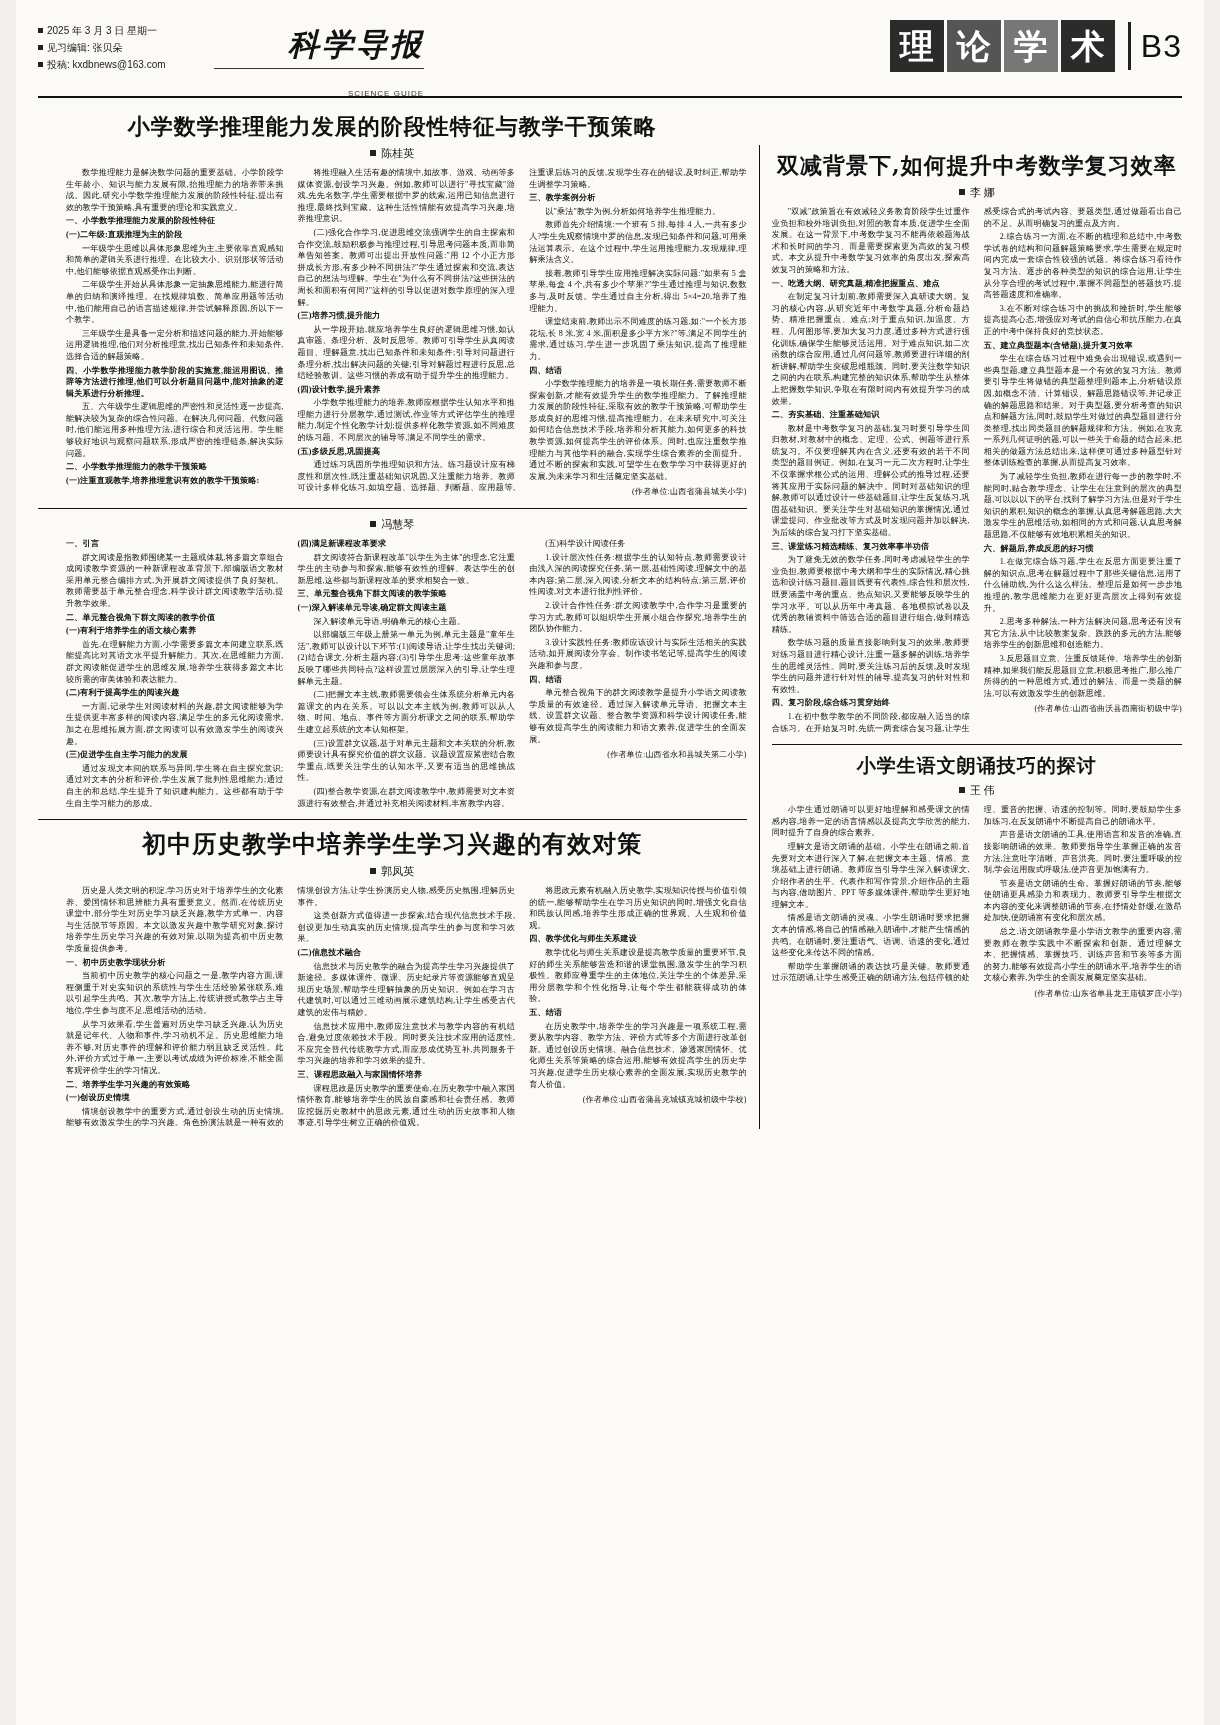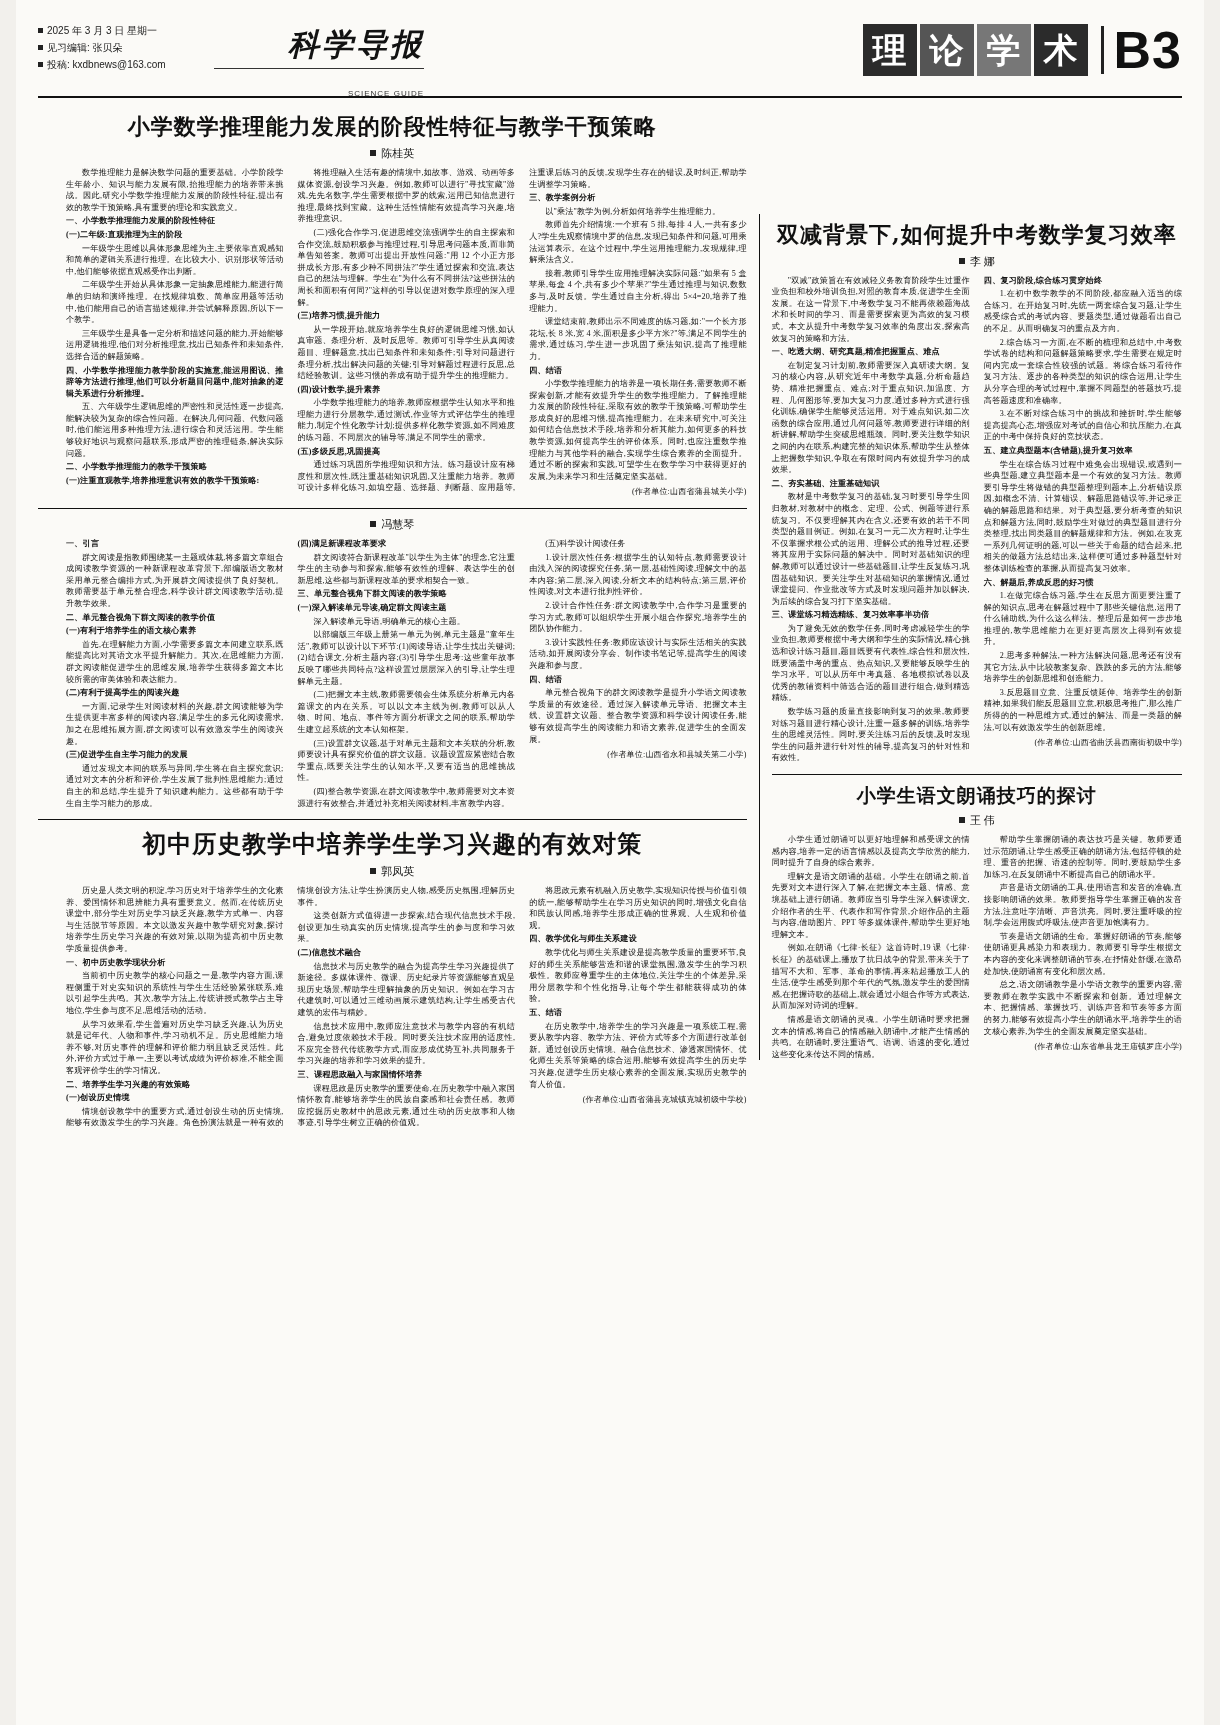--- a/index.html
+++ b/index.html
@@ -25,23 +25,23 @@
   .mh-right{position:absolute;right:0;top:2px;display:flex;align-items:center;gap:10px;}
   .mh-cat{display:flex;}
   .mh-cat span{
     display:inline-block;width:54px;height:52px;line-height:52px;text-align:center;
     font-size:34px;font-weight:bold;color:#fff;background:#2b2b2b;margin-right:3px;
     font-family:"DejaVu Serif",serif;
   }
   .mh-cat span.l2{background:#555;}
   .mh-cat span.l3{background:#777;}
   .mh-bar{width:3px;height:48px;background:#222;}
-  .mh-page{font-size:52px;font-weight:bold;letter-spacing:1px;font-family:"Liberation Sans",sans-serif;}
+  .mh-page{font-size:32px;font-weight:normal;letter-spacing:1px;font-family:"Liberation Sans",sans-serif;}
   
-  .cols{display:flex;gap:0;margin-top:8px;align-items:center;}
+  .cols{display:flex;gap:0;margin-top:8px;}
   .colL{width:63%;padding-right:12px;box-sizing:border-box;}
   .colR{width:37%;padding-left:12px;box-sizing:border-box;border-left:1px solid #111;margin-top:39px;}
   .hr-thick{border-top:1px solid #111;margin:10px 0 8px 0;}
   .art-title{
     text-align:center;font-size:22px;font-weight:bold;letter-spacing:1px;
     margin:6px 0 4px 0;font-family:"DejaVu Serif",serif;
   }
   .art-title.sm{font-size:19px;}
   .art-title.lg{font-size:24px;}
   .byline{text-align:center;font-size:11px;margin-bottom:6px;color:#111;}
@@ -204,39 +204,39 @@
           <p>教材是中考数学复习的基础,复习时要引导学生回归教材,对教材中的概念、定理、公式、例题等进行系统复习。不仅要理解其内在含义,还要有效的若干不同类型的题目例证。例如,在复习一元二次方程时,让学生不仅掌握求根公式的运用、理解公式的推导过程,还要将其应用于实际问题的解决中。同时对基础知识的理解,教师可以通过设计一些基础题目,让学生反复练习,巩固基础知识。要关注学生对基础知识的掌握情况,通过课堂提问、作业批改等方式及时发现问题并加以解决,为后续的综合复习打下坚实基础。</p>
           <p class="h">三、课堂练习精选精练、复习效率事半功倍</p>
           <p>为了避免无效的数学任务,同时考虑减轻学生的学业负担,教师要根据中考大纲和学生的实际情况,精心挑选和设计练习题目,题目既要有代表性,综合性和层次性,既要涵盖中考的重点、热点知识,又要能够反映学生的学习水平。可以从历年中考真题、各地模拟试卷以及优秀的教辅资料中筛选合适的题目进行组合,做到精选精练。</p>
           <p>数学练习题的质量直接影响到复习的效果,教师要对练习题目进行精心设计,注重一题多解的训练,培养学生的思维灵活性。同时,要关注练习后的反馈,及时发现学生的问题并进行针对性的辅导,提高复习的针对性和有效性。</p>
           <p class="h">四、复习阶段,综合练习贯穿始终</p>
           <p>1.在初中数学教学的不同阶段,都应融入适当的综合练习。在开始复习时,先统一两套综合复习题,让学生感受综合式的考试内容、要题类型,通过做题看出自己的不足。从而明确复习的重点及方向。</p>
           <p>2.综合练习一方面,在不断的梳理和总结中,中考数学试卷的结构和问题解题策略要求,学生需要在规定时间内完成一套综合性较强的试题。将综合练习看待作复习方法、逐步的各种类型的知识的综合运用,让学生从分享合理的考试过程中,掌握不同题型的答题技巧,提高答题速度和准确率。</p>
           <p>3.在不断对综合练习中的挑战和挫折时,学生能够提高提高心态,增强应对考试的自信心和抗压能力,在真正的中考中保持良好的竞技状态。</p>
           <p class="h">五、建立典型题本(含错题),提升复习效率</p>
           <p>学生在综合练习过程中难免会出现错误,或遇到一些典型题,建立典型题本是一个有效的复习方法。教师要引导学生将做错的典型题整理到题本上,分析错误原因,如概念不清、计算错误、解题思路错误等,并记录正确的解题思路和结果。对于典型题,要分析考查的知识点和解题方法,同时,鼓励学生对做过的典型题目进行分类整理,找出同类题目的解题规律和方法。例如,在攻克一系列几何证明的题,可以一些关于命题的结合起来,把相关的做题方法总结出来,这样便可通过多种题型针对整体训练检查的掌握,从而提高复习效率。</p>
+          <p>为了减轻学生负担,教师在进行每一步的教学时,不能同时,贴合教学理念、让学生在注意到的层次的典型题,可以以以下的平台,找到了解学习方法,但是对于学生知识的累积,知识的概念的掌握,认真思考解题思路,大大激发学生的思维活动,如相同的方式和问题,认真思考解题思路,不仅能够有效地积累相关的知识。</p>
           <p class="h">六、解题后,养成反思的好习惯</p>
           <p>1.在做完综合练习题,学生在反思方面更要注重了解的知识点,思考在解题过程中了那些关键信息,运用了什么辅助线,为什么这么样法。整理后是如何一步步地推理的,教学思维能力在更好更高层次上得到有效提升。</p>
           <p>2.思考多种解法,一种方法解决问题,思考还有没有其它方法,从中比较教案复杂、跌跌的多元的方法,能够培养学生的创新思维和创造能力。</p>
           <p>3.反思题目立意、注重反馈延伸、培养学生的创新精神,如果我们能反思题目立意,积极思考推广,那么推广所得的的一种思维方式,通过的解法、而是一类题的解法,可以有效激发学生的创新思维。</p>
           <p class="sig">(作者单位:山西省曲沃县西南街初级中学)</p>
         </div>
       </div>
 
       <div class="hr-thick"></div>
 
       <div>
         <div class="art-title sm">小学生语文朗诵技巧的探讨</div>
         <div class="byline">
           <span class="sq"></span><span>王 伟</span>
         </div>
         <div class="body2">
           <p>小学生通过朗诵可以更好地理解和感受课文的情感内容,培养一定的语言情感以及提高文学欣赏的能力,同时提升了自身的综合素养。</p>
           <p>理解文是语文朗诵的基础。小学生在朗诵之前,首先要对文本进行深入了解,在把握文本主题、情感、意境基础上进行朗诵。教师应当引导学生深入解读课文,介绍作者的生平、代表作和写作背景,介绍作品的主题与内容,借助图片、PPT 等多媒体课件,帮助学生更好地理解文本。</p>
-          <p>例如,在朗诵《七律·长征》这首诗时,19 课《七律·长征》的基础课上,播放了抗日战争的背景,带来关于了描写不大和、军事、革命的事情,再来粘起播放工人的生活,使学生感受到那个年代的气氛,激发学生的爱国情感,在把握诗歌的基础上,就会通过小组合作等方式表达,从而加深对诗词的理解。</p>
           <p>情感是语文朗诵的灵魂。小学生朗诵时要求把握文本的情感,将自己的情感融入朗诵中,才能产生情感的共鸣。在朗诵时,要注重语气、语调、语速的变化,通过这些变化来传达不同的情感。</p>
           <p>帮助学生掌握朗诵的表达技巧是关键。教师要通过示范朗诵,让学生感受正确的朗诵方法,包括停顿的处理、重音的把握、语速的控制等。同时,要鼓励学生多加练习,在反复朗诵中不断提高自己的朗诵水平。</p>
           <p>声音是语文朗诵的工具,使用语言和发音的准确,直接影响朗诵的效果。教师要指导学生掌握正确的发音方法,注意吐字清晰、声音洪亮。同时,要注重呼吸的控制,学会运用腹式呼吸法,使声音更加饱满有力。</p>
           <p>节奏是语文朗诵的生命。掌握好朗诵的节奏,能够使朗诵更具感染力和表现力。教师要引导学生根据文本内容的变化来调整朗诵的节奏,在抒情处舒缓,在激昂处加快,使朗诵富有变化和层次感。</p>
           <p>总之,语文朗诵教学是小学语文教学的重要内容,需要教师在教学实践中不断探索和创新。通过理解文本、把握情感、掌握技巧、训练声音和节奏等多方面的努力,能够有效提高小学生的朗诵水平,培养学生的语文核心素养,为学生的全面发展奠定坚实基础。</p>
           <p class="sig">(作者单位:山东省单县龙王庙镇罗庄小学)</p>
         </div>
       </div>
 
     </div>

